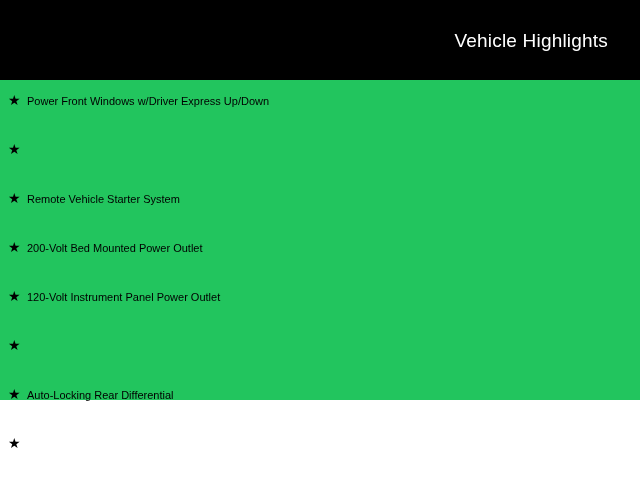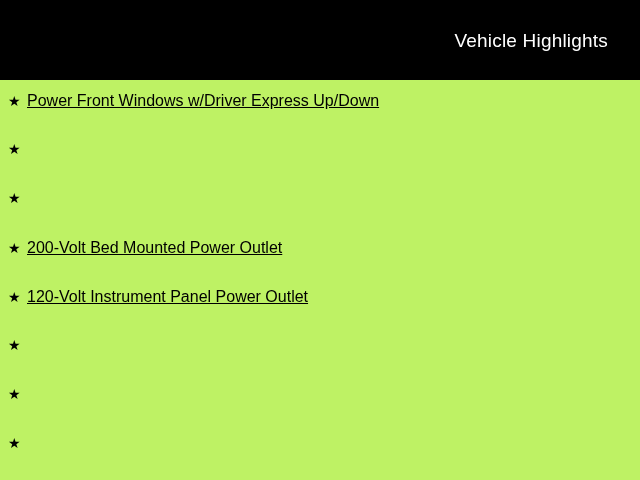--- a/index.html
+++ b/index.html
@@ -9,22 +9,22 @@
   body {
     width: 640px;
     height: 480px;
     background: #ffffff;
     font-family: "Liberation Sans", sans-serif;
     overflow: hidden;
   }
   .page {
     position: relative;
     width: 640px;
-    height: 480px;
-    background: #bef264;
+    height: 400px;
+    background: #22c55e;
   }
   .header-bar {
     position: relative;
     width: 640px;
     height: 80px;
     background: #000000;
     display: flex;
     align-items: center;
     justify-content: flex-end;
     box-sizing: border-box;
@@ -53,24 +53,23 @@
   .bullet-icon {
     width: 19px;
     flex: 0 0 19px;
     color: #000000;
     font-size: 14px;
     line-height: 1;
     text-align: left;
   }
   .feature-text {
     color: #000000;
-    font-size: 16px;
+    font-size: 11px;
     line-height: 1;
     white-space: nowrap;
-    text-decoration: underline;
   }
 </style>
 </head>
 <body>
 
 <div class="page">
 
   <div class="header-bar">
     <div class="header-title">Vehicle Highlights</div>
   </div>
@@ -81,38 +80,40 @@
       <span class="bullet-icon">★</span>
       <span class="feature-text">Power Front Windows w/Driver Express Up/Down</span>
     </li>
 
     <li class="feature-item">
       <span class="bullet-icon">★</span>
     </li>
 
     <li class="feature-item">
       <span class="bullet-icon">★</span>
+      <span class="feature-text">Remote Vehicle Starter System</span>
     </li>
 
     <li class="feature-item">
       <span class="bullet-icon">★</span>
       <span class="feature-text">200-Volt Bed Mounted Power Outlet</span>
     </li>
 
     <li class="feature-item">
       <span class="bullet-icon">★</span>
       <span class="feature-text">120-Volt Instrument Panel Power Outlet</span>
     </li>
 
     <li class="feature-item">
       <span class="bullet-icon">★</span>
     </li>
 
     <li class="feature-item">
       <span class="bullet-icon">★</span>
+      <span class="feature-text">Auto-Locking Rear Differential</span>
     </li>
 
     <li class="feature-item">
       <span class="bullet-icon">★</span>
     </li>
 
   </ul>
 
 </div>
 

